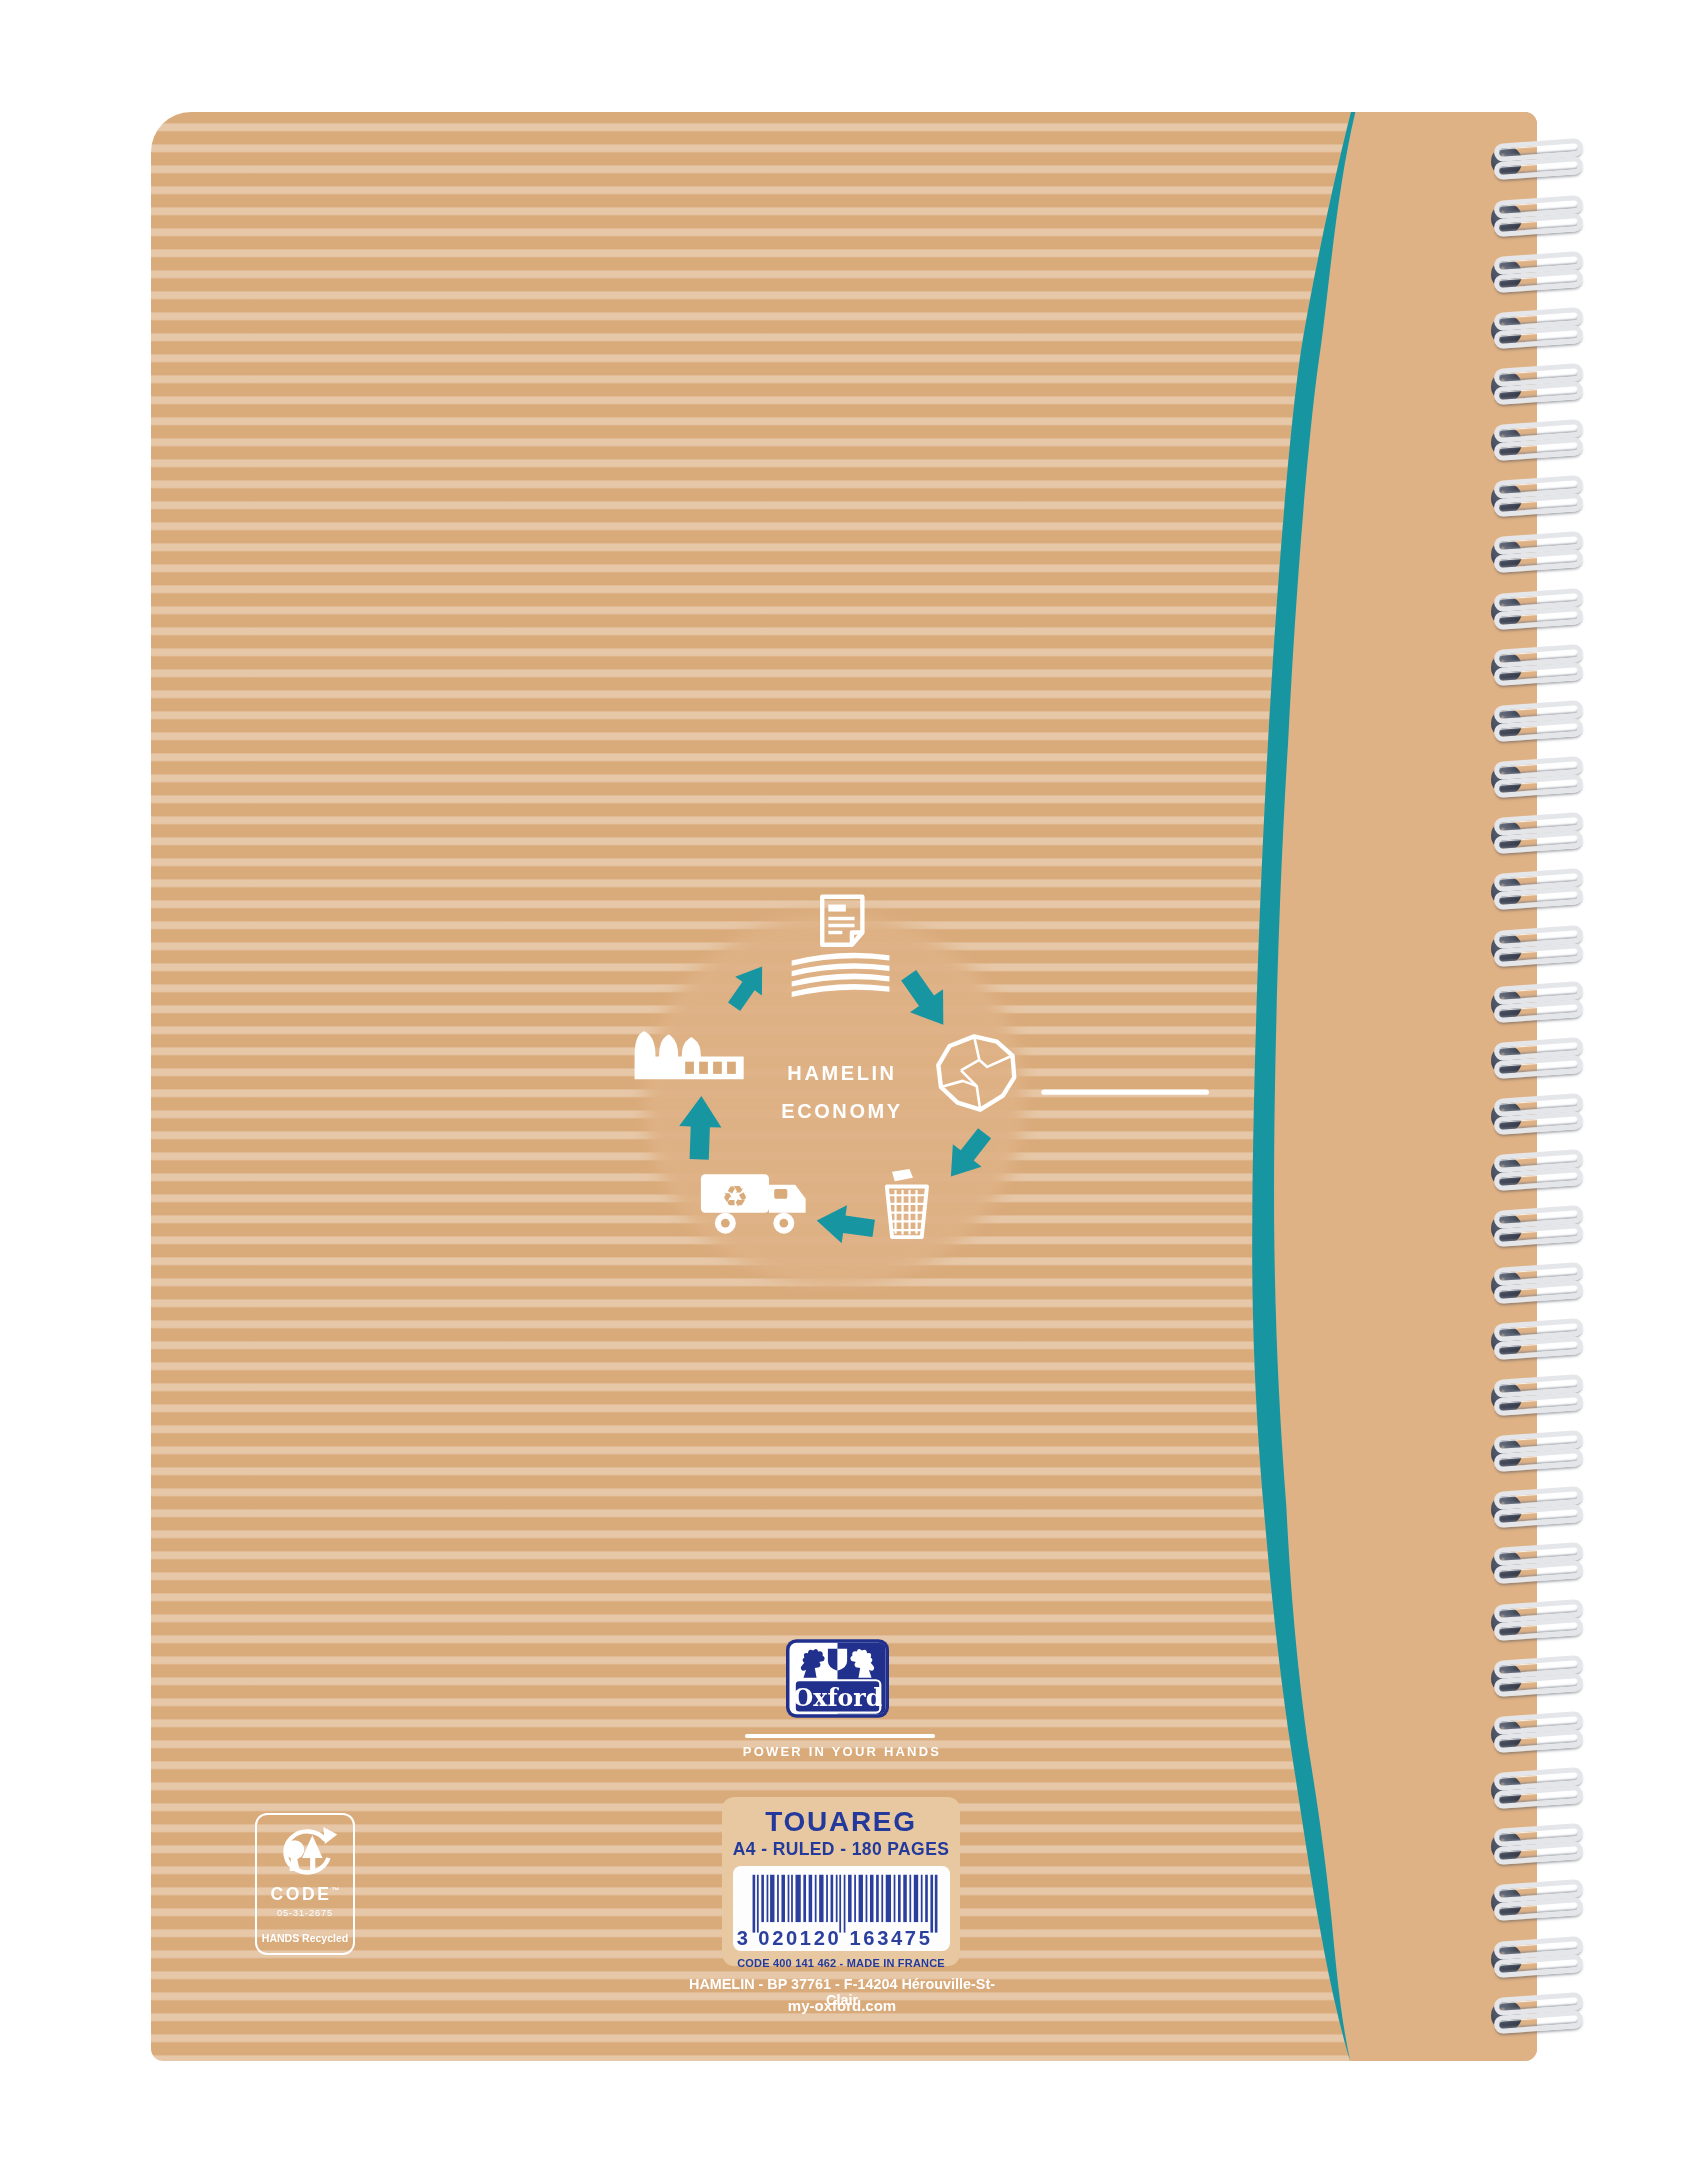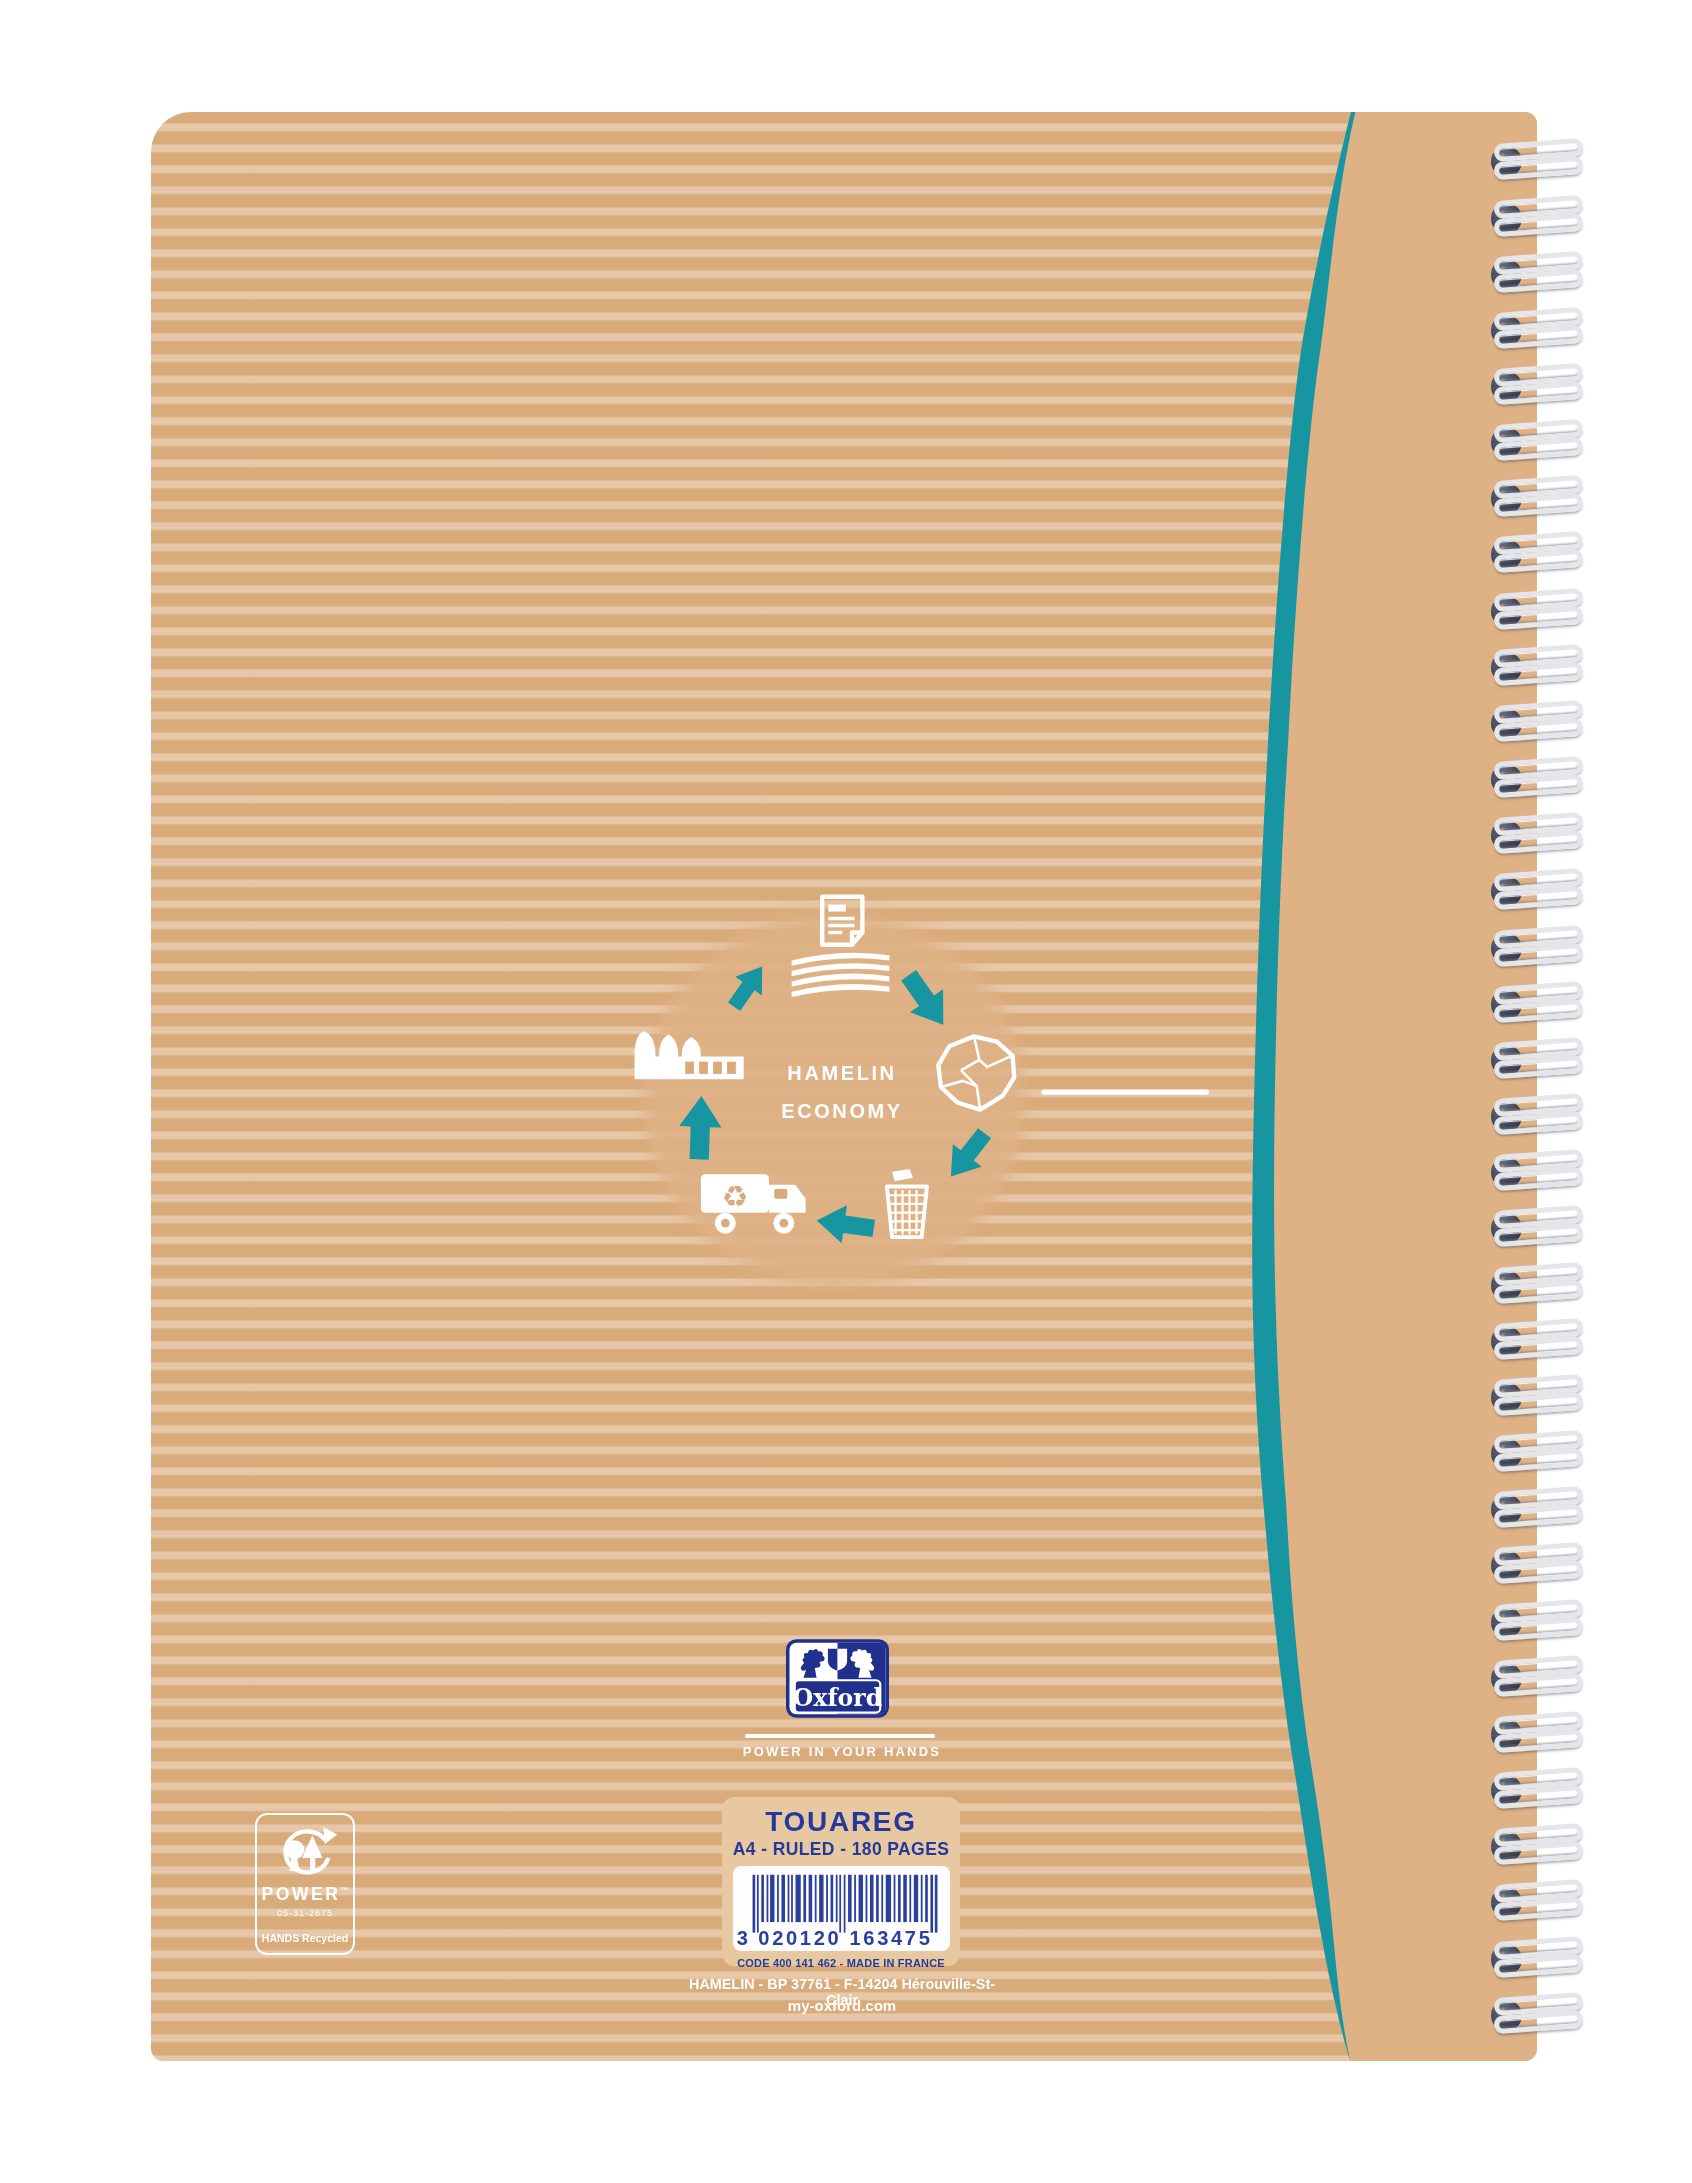--- a/index.html
+++ b/index.html
@@ -212,21 +212,21 @@
     <div id="pefc-box">
       <svg id="pefc-mark" viewBox="0 0 90 80">
         <path d="M73 22 A30 28 0 1 0 77 46" stroke="#ffffff" stroke-width="6" fill="none"></path>
         <path d="M70 4 L89 14 L72 27 Z" fill="#ffffff"></path>
         <circle cx="31" cy="35" r="13" fill="#ffffff"></circle>
         <path d="M26 45 L24 64 H38 L34 45 Z" fill="#ffffff"></path>
         <path d="M55 15 L69 46 H41 Z" fill="#ffffff"></path>
         <rect x="52" y="46" width="7" height="18" fill="#ffffff"></rect>
       </svg>
       <div id="pefc-name">
-        <span>POWER</span><span class="tm">™</span>
+        <span>CODE</span><span class="tm">™</span>
       </div>
       <div id="pefc-license">05-31-2675</div>
       <div id="pefc-recycled">HANDS Recycled</div>
     </div>
 
     <div id="label-box">
       <div id="label-name">TOUAREG</div>
       <div id="label-specs">A4 - RULED - 180 PAGES</div>
       <div id="barcode-box">
         <svg viewBox="0 0 247 97">

